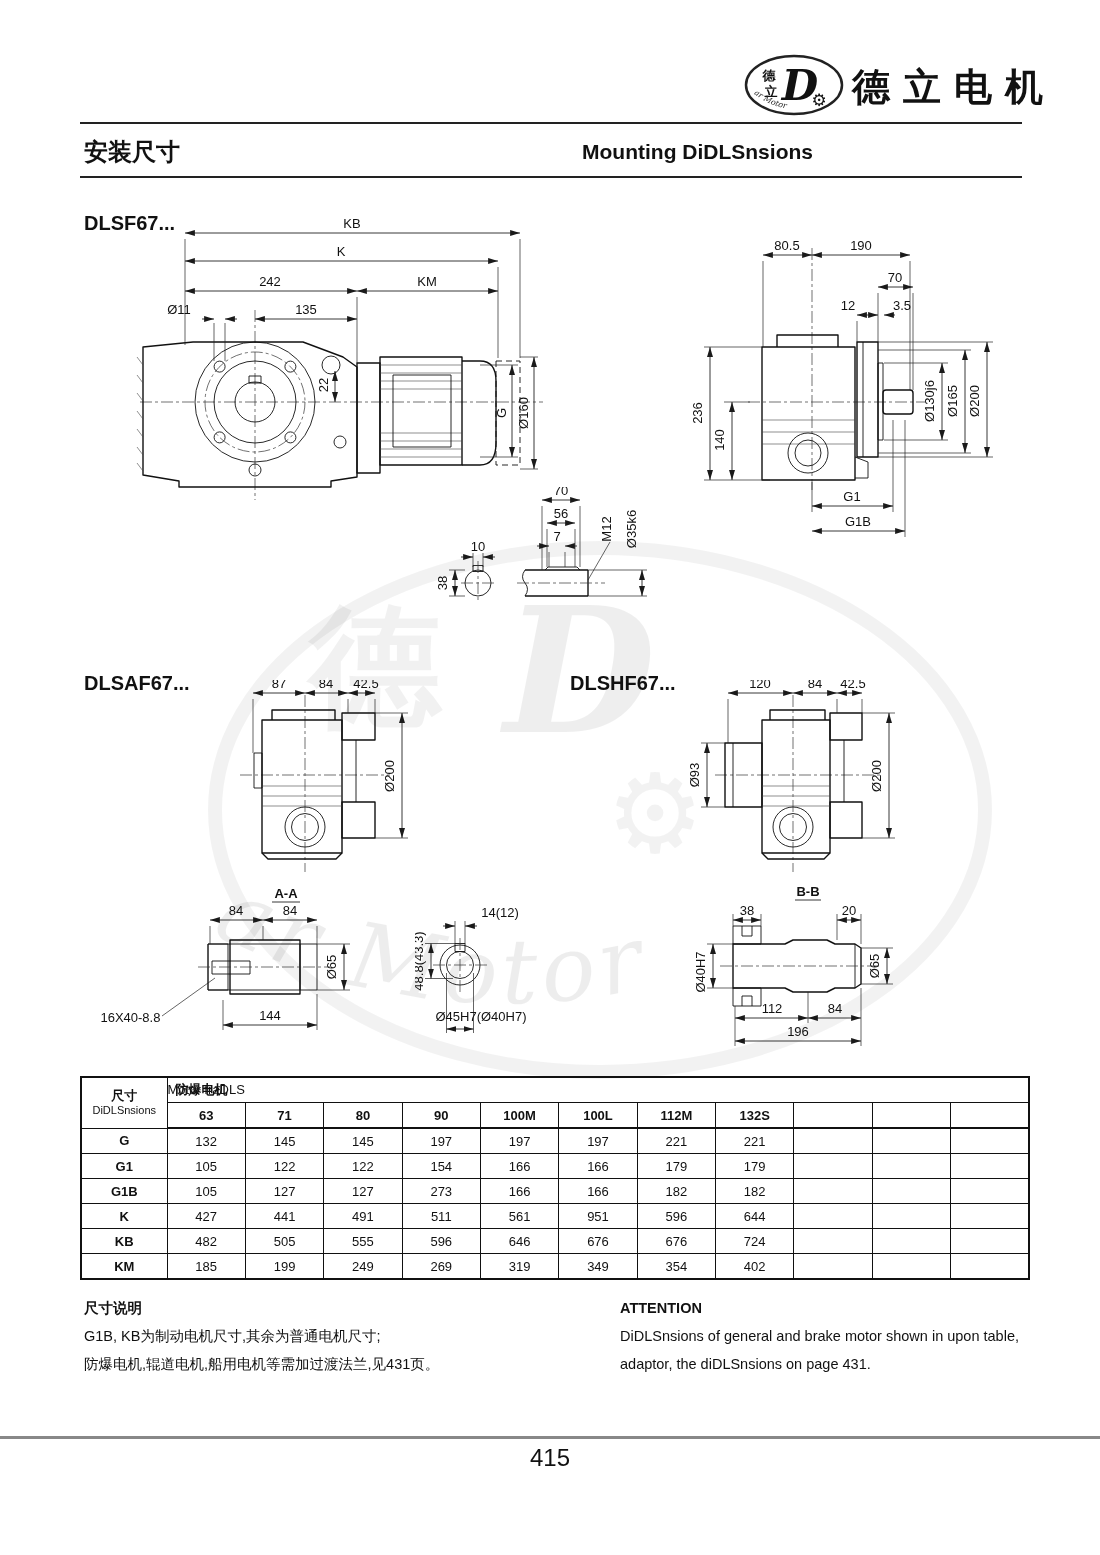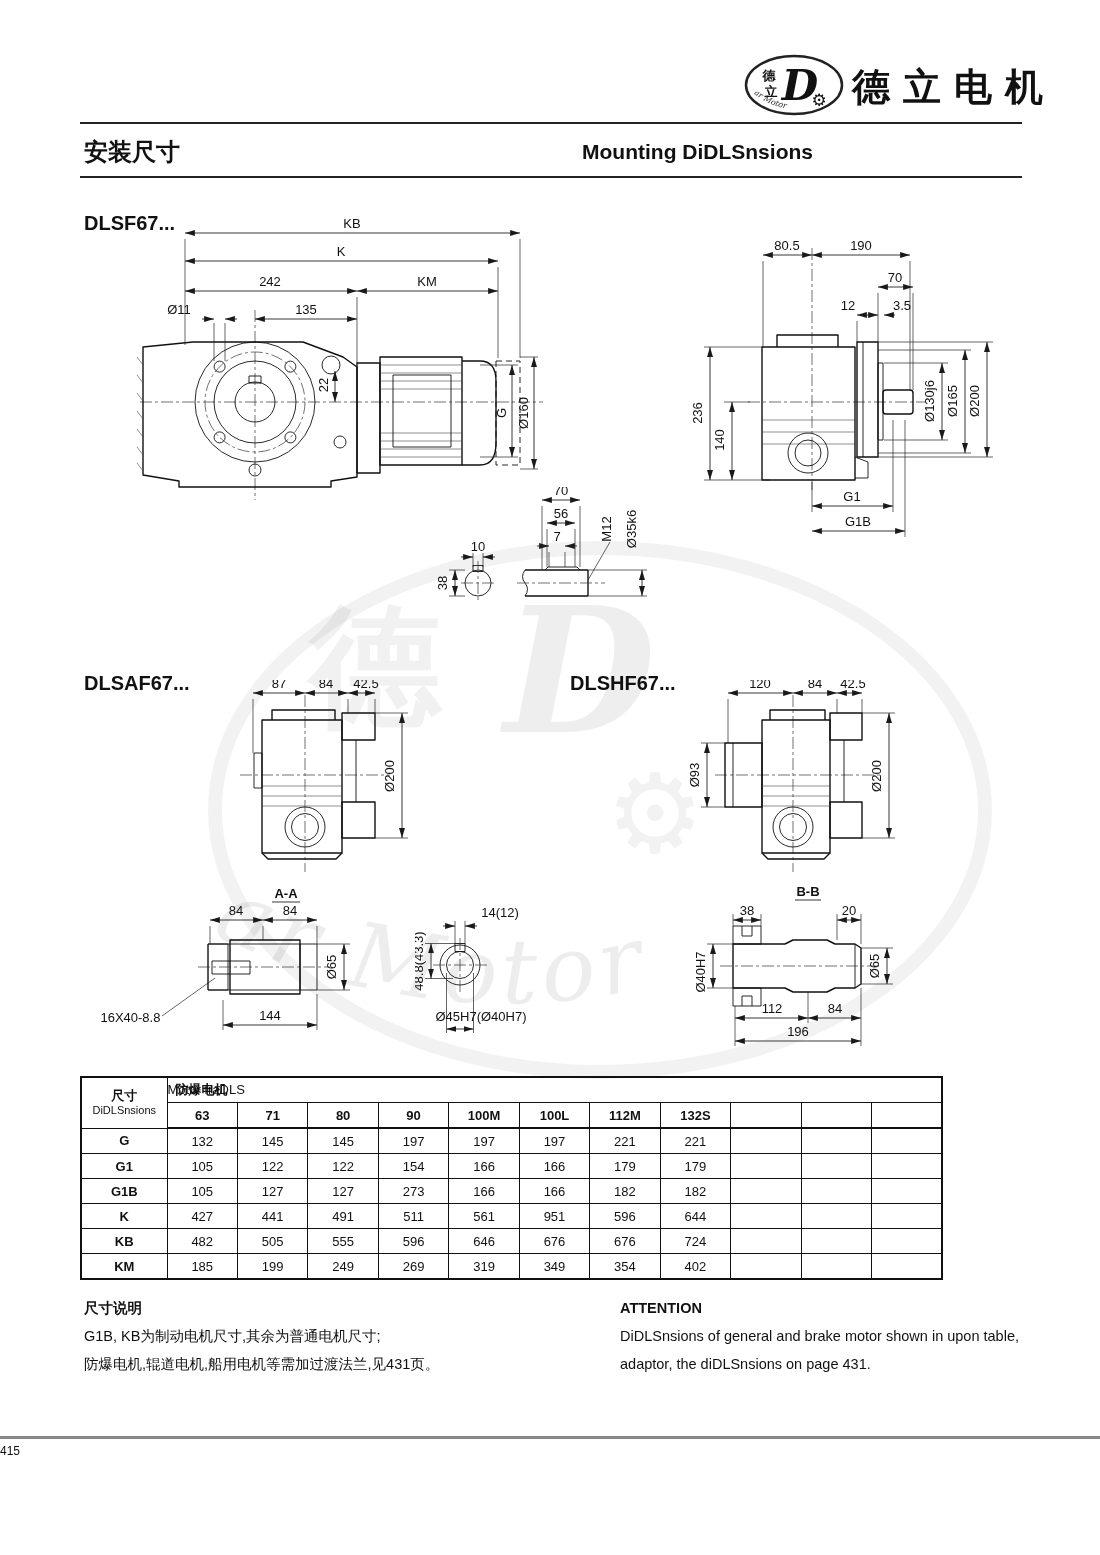--- a/index.html
+++ b/index.html
@@ -14,34 +14,34 @@
   .dwlabel{position:absolute;font-size:20px;font-weight:bold}
   svg text{font:13px "Liberation Sans","DejaVu Sans",sans-serif;fill:#111;text-anchor:middle}
   svg .o{fill:none;stroke:#111;stroke-width:1.4;stroke-linejoin:round}
   svg .o2{fill:none;stroke:#111;stroke-width:0.9;stroke-linejoin:round}
   svg .d{stroke:#222;stroke-width:0.9;fill:none}
   svg .e{stroke:#222;stroke-width:0.7;fill:none}
   svg .c{stroke:#333;stroke-width:0.7;fill:none;stroke-dasharray:12 3 3 3}
   svg .h{stroke:#444;stroke-width:0.6;fill:none}
   svg .dsh{stroke-dasharray:6 4}
   
-  .dims{border-collapse:collapse;table-layout:fixed;width:863px;font-size:13px;border:2px solid #111}
+  .dims{border-collapse:collapse;table-layout:fixed;width:950px;font-size:13px;border:2px solid #111}
   .dims td{border:1px solid #111;text-align:center;height:24px;padding:0;overflow:hidden}
   .dims tr.h2 td{font-weight:bold;border-bottom:2px solid #111}
   .dims .corner{font-weight:bold;line-height:1.15}
   .dims .corner .small{font-size:11px;font-weight:normal}
   .dims .grp{position:relative;text-align:left}
   .dims .grp-cn{padding-left:8px;font-weight:bold}
   .dims .grp-en{position:absolute;left:0;right:0;top:4px;text-align:left;font-weight:normal}
   .dims .rowlab{font-weight:bold}
   
   .notes{position:absolute;top:1294px;font-size:14.5px;line-height:28px}
   .notes .nt{font-weight:bold}
   .notes.en .nt{font-weight:bold}
-  .pagenum{position:absolute;left:0;top:1444px;width:1100px;font-size:12px}
+  .pagenum{position:absolute;left:0;top:1444px;width:1100px;text-align:center;font-size:24px}
 </style>
 </head>
 <body>
 
 <div id="page">
 
   <svg class="abs" style="left:0;top:0" width="1100" height="1555">
     <ellipse cx="600" cy="810" rx="385" ry="262" fill="none" stroke="rgba(0,0,0,0.05)" stroke-width="14"></ellipse>
     <text x="375" y="712" style="font:bold 132px 'DejaVu Serif',serif;fill:rgba(0,0,0,0.055)">德</text>
     <text x="580" y="732" style="font:italic bold 175px 'DejaVu Serif',serif;fill:rgba(0,0,0,0.065)">D</text>

